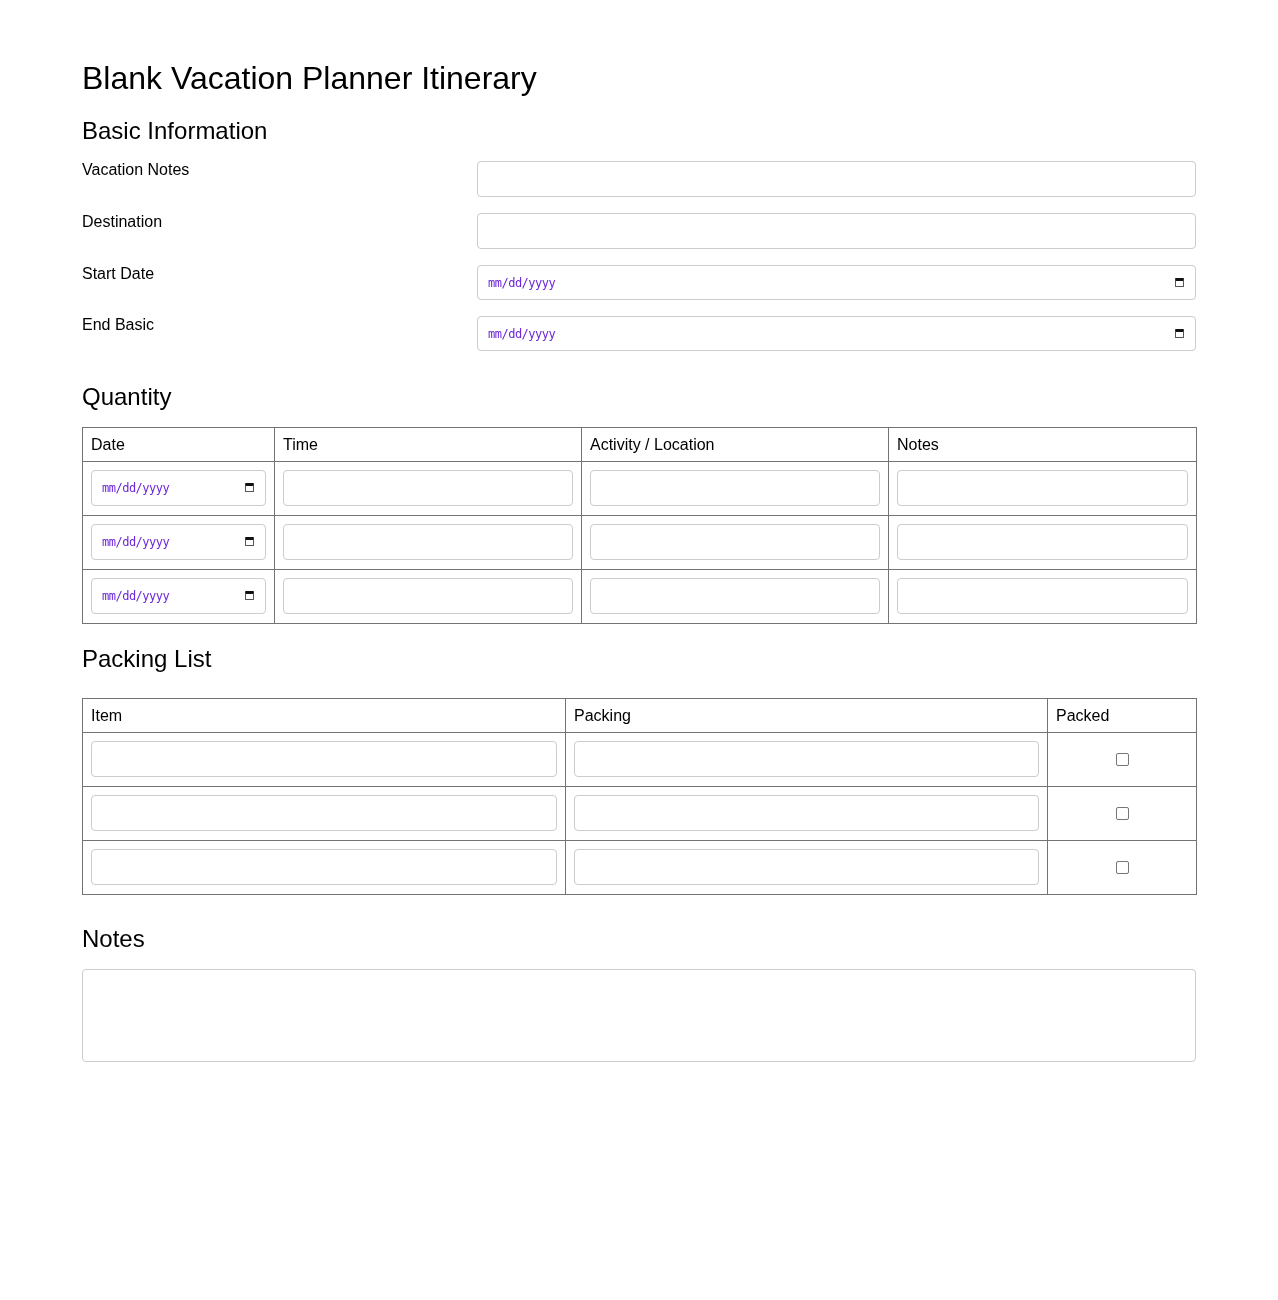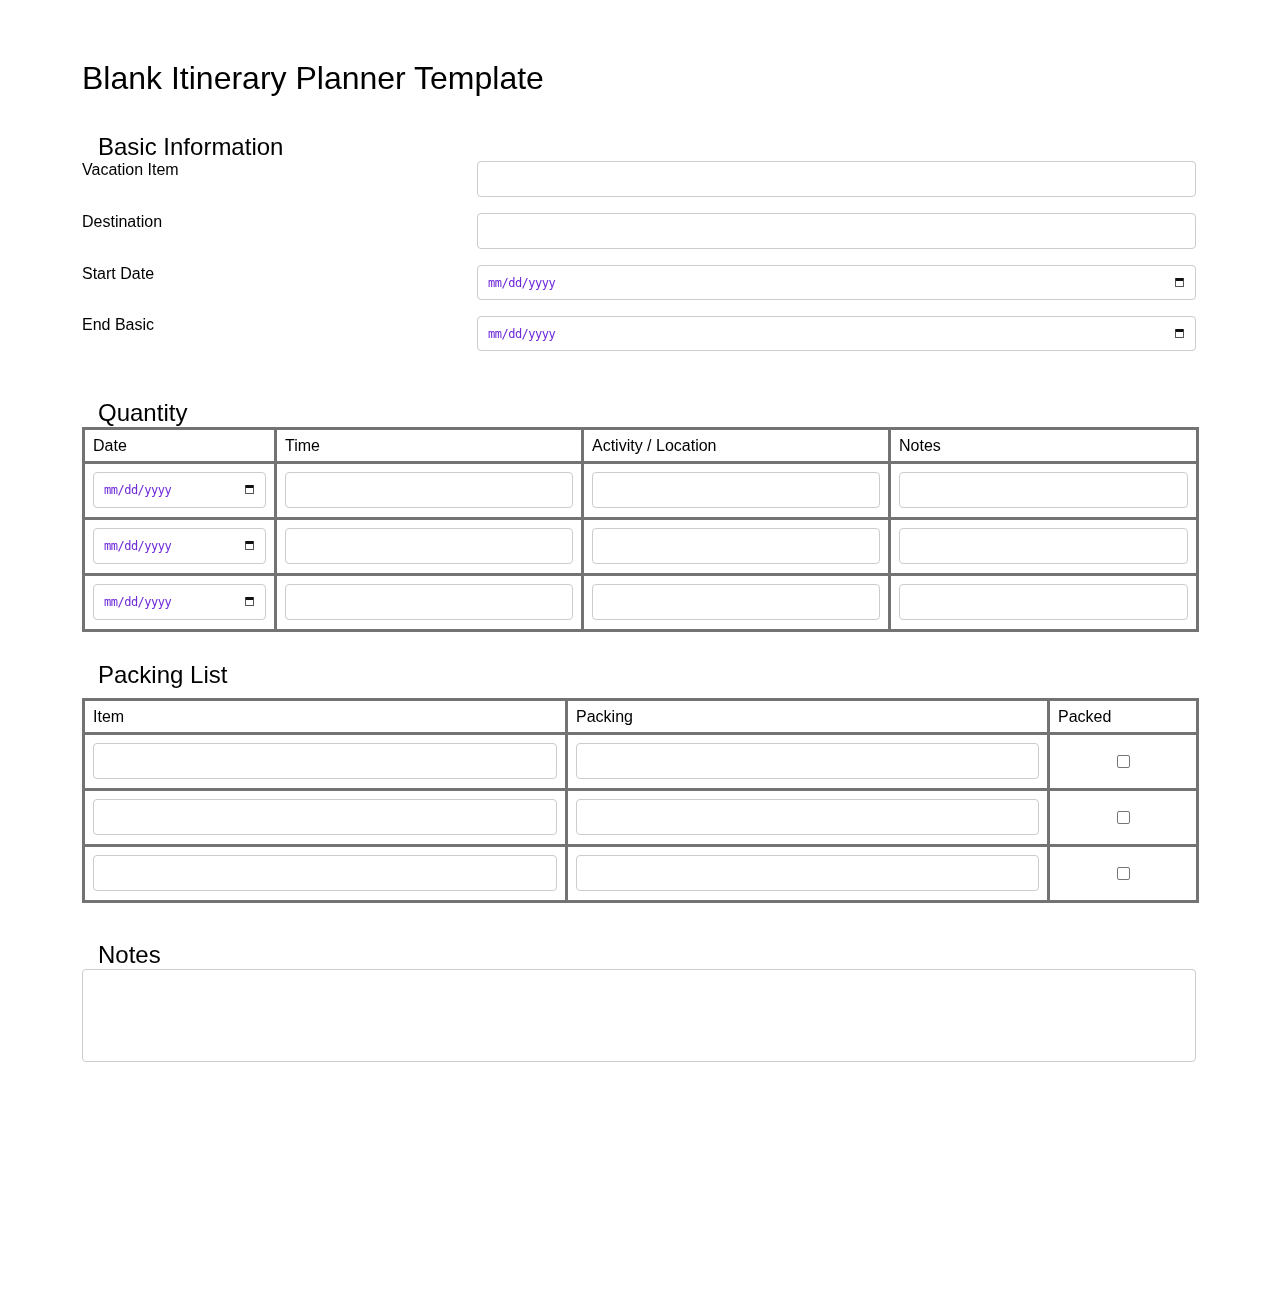--- a/index.html
+++ b/index.html
@@ -6,42 +6,42 @@
     body {
       width: 1278px; height: 1300px; overflow: hidden;
       font-family: "Liberation Sans", sans-serif; color: #000;
     }
     .page { position: absolute; left: 82px; top: 0; width: 1114px; }
     h1 {
       position: absolute; left: 0; top: 58px; margin: 0;
       font-size: 32px; font-weight: normal; line-height: 40px; white-space: nowrap;
     }
     h2 {
-      position: absolute; left: 0; margin: 16px;
+      position: absolute; left: 0; margin: 0;
       font-size: 24px; font-weight: normal; line-height: 30px; white-space: nowrap;
     }
     .field-row { position: absolute; left: 0; width: 1114px; }
     .field-label { position: absolute; left: 0; top: 0; font-size: 16px; line-height: 18px; }
     .input {
       position: absolute; left: 395px; width: 719px; box-sizing: border-box;
       border: 1px solid #cccccc; border-radius: 4px; background: #fff;
     }
     .date-text {
       position: absolute; left: 10px; font-family: "DejaVu Sans Mono", monospace;
       font-size: 12px; letter-spacing: -0.5px; color: #6d28d9;
     }
     .cal-icon {
       position: absolute; width: 9px; height: 9px; box-sizing: border-box;
       border: 1.5px solid #555; border-top-width: 3px; border-top-color: #111; border-radius: 1px;
     }
     table {
       position: absolute; left: 0; border-collapse: collapse; width: 1114px;
       table-layout: fixed;
     }
-    th, td { border: 3px solid #737373; padding: 0; }
+    th, td { border: 1px solid #737373; padding: 0; }
     th {
       text-align: left; font-weight: normal; font-size: 16px; height: 34px;
       padding-left: 8px; box-sizing: border-box;
     }
     td { height: 53px; position: relative; }
     .cell-input {
       position: absolute; left: 8px; right: 8px; top: 8px; height: 36px;
       box-sizing: border-box; border: 1px solid #cccccc; border-radius: 4px; background: #fff;
     }
     .checkbox {
@@ -52,26 +52,26 @@
     .notes-area {
       position: absolute; left: 0; top: 969px; width: 1114px; height: 93px;
       box-sizing: border-box; border: 1px solid #cccccc; border-radius: 4px; background: #fff;
     }
   </style>
 </head>
 <body>
 
 <div class="page">
 
-  <h1>Blank Itinerary Planner Template</h1>
+  <h1>Blank Vacation Planner Itinerary</h1>
 
   <h2 style="top:116px">Basic Information</h2>
 
   <div class="field-row" style="top:161px">
-    <span class="field-label">Vacation Item</span>
+    <span class="field-label">Vacation Notes</span>
     <div class="input" style="top:0; height:36px"></div>
   </div>
 
   <div class="field-row" style="top:213px">
     <span class="field-label">Destination</span>
     <div class="input" style="top:0; height:36px"></div>
   </div>
 
   <div class="field-row" style="top:265px">
     <span class="field-label">Start Date</span>

